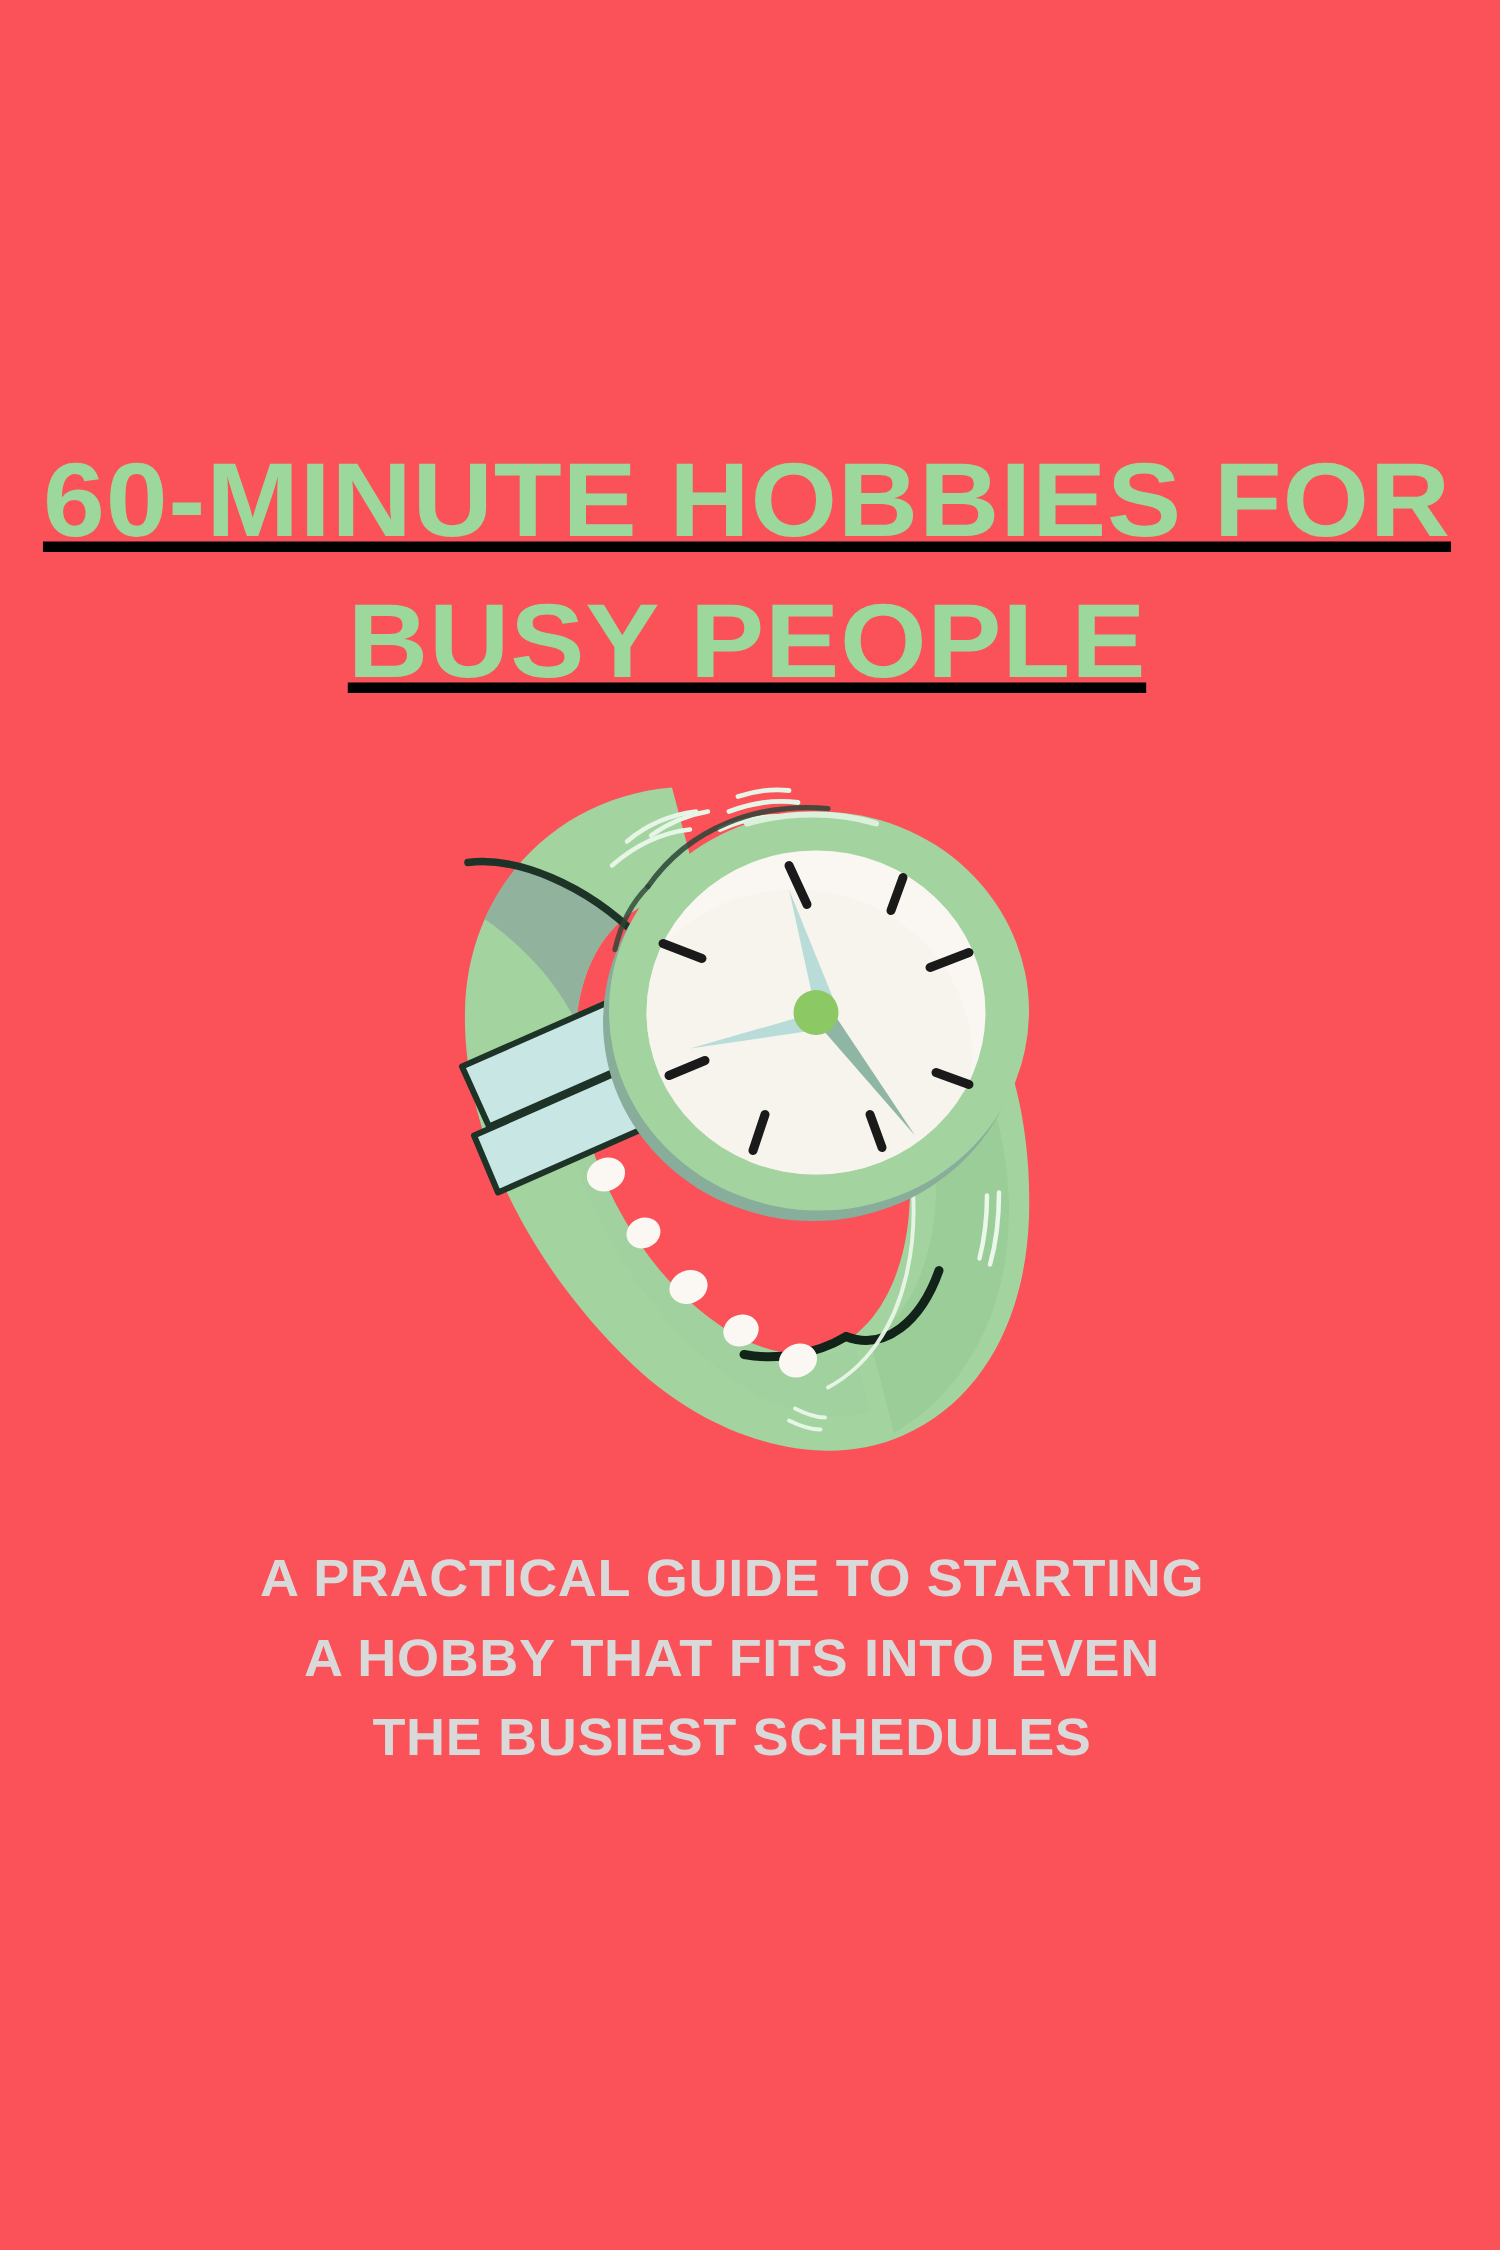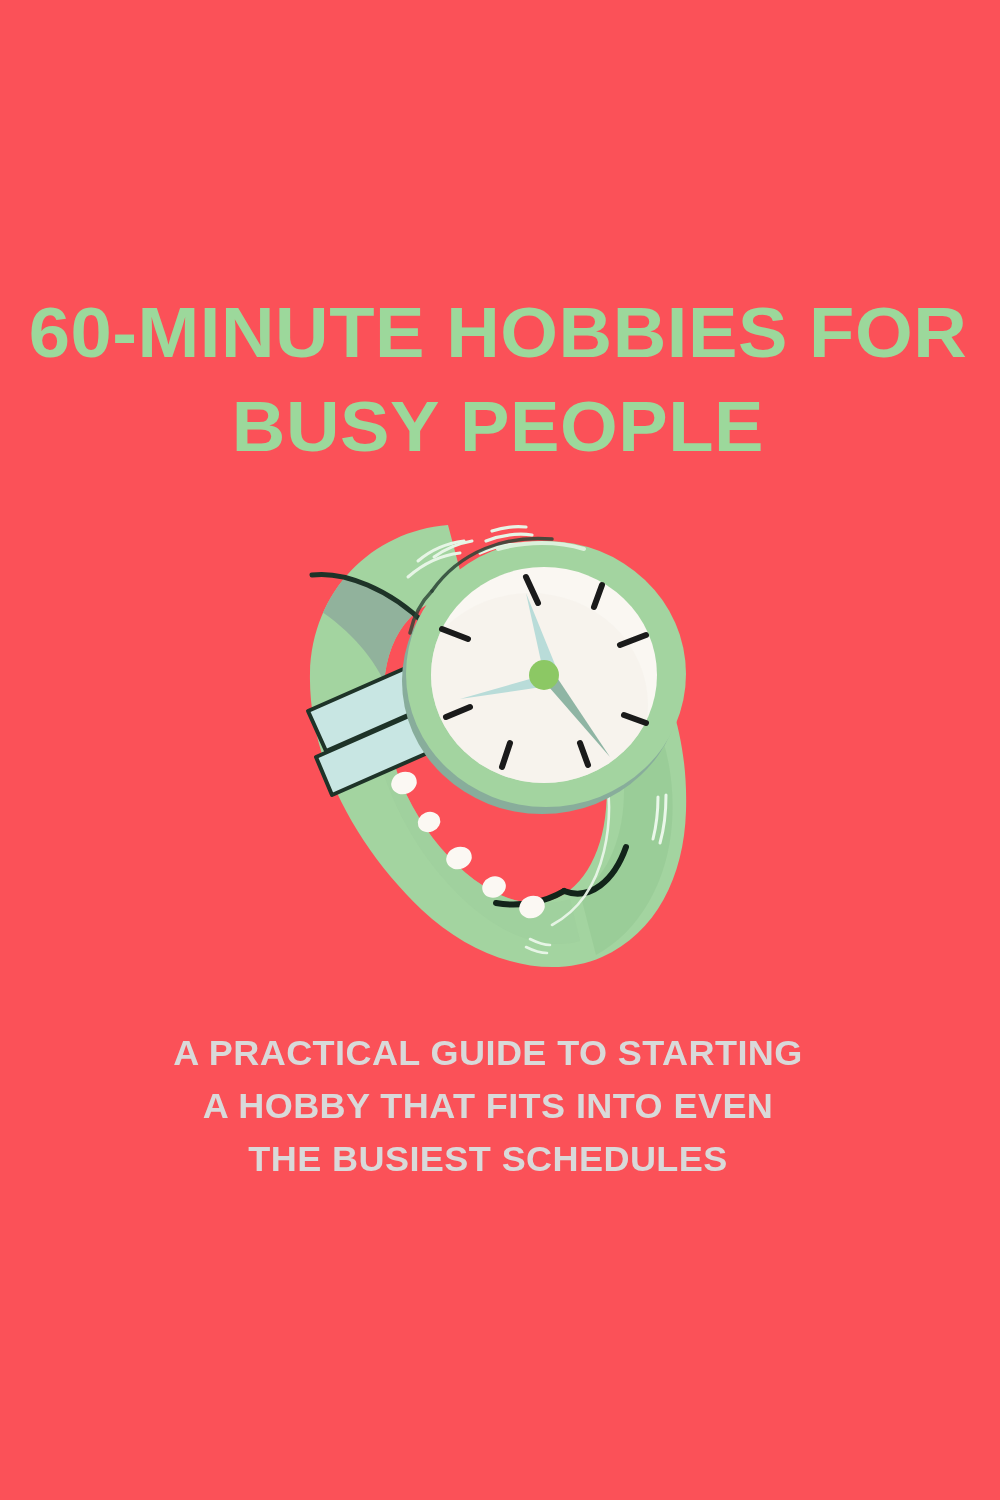--- a/index.html
+++ b/index.html
@@ -22,20 +22,21 @@
     box-sizing: border-box;
   }
 
   
   .title-block {
     position: absolute;
     top: 286px;
     left: 0;
     width: 996px;
     text-align: center;
+    text-decoration: underline;
   }
   .title-line {
     display: block;
     color: #9CD89B;
     font-family: "Liberation Sans", sans-serif;
     font-weight: 700;
     font-size: 70px;
     line-height: 94px;
     letter-spacing: 0.5px;
     text-transform: uppercase;

